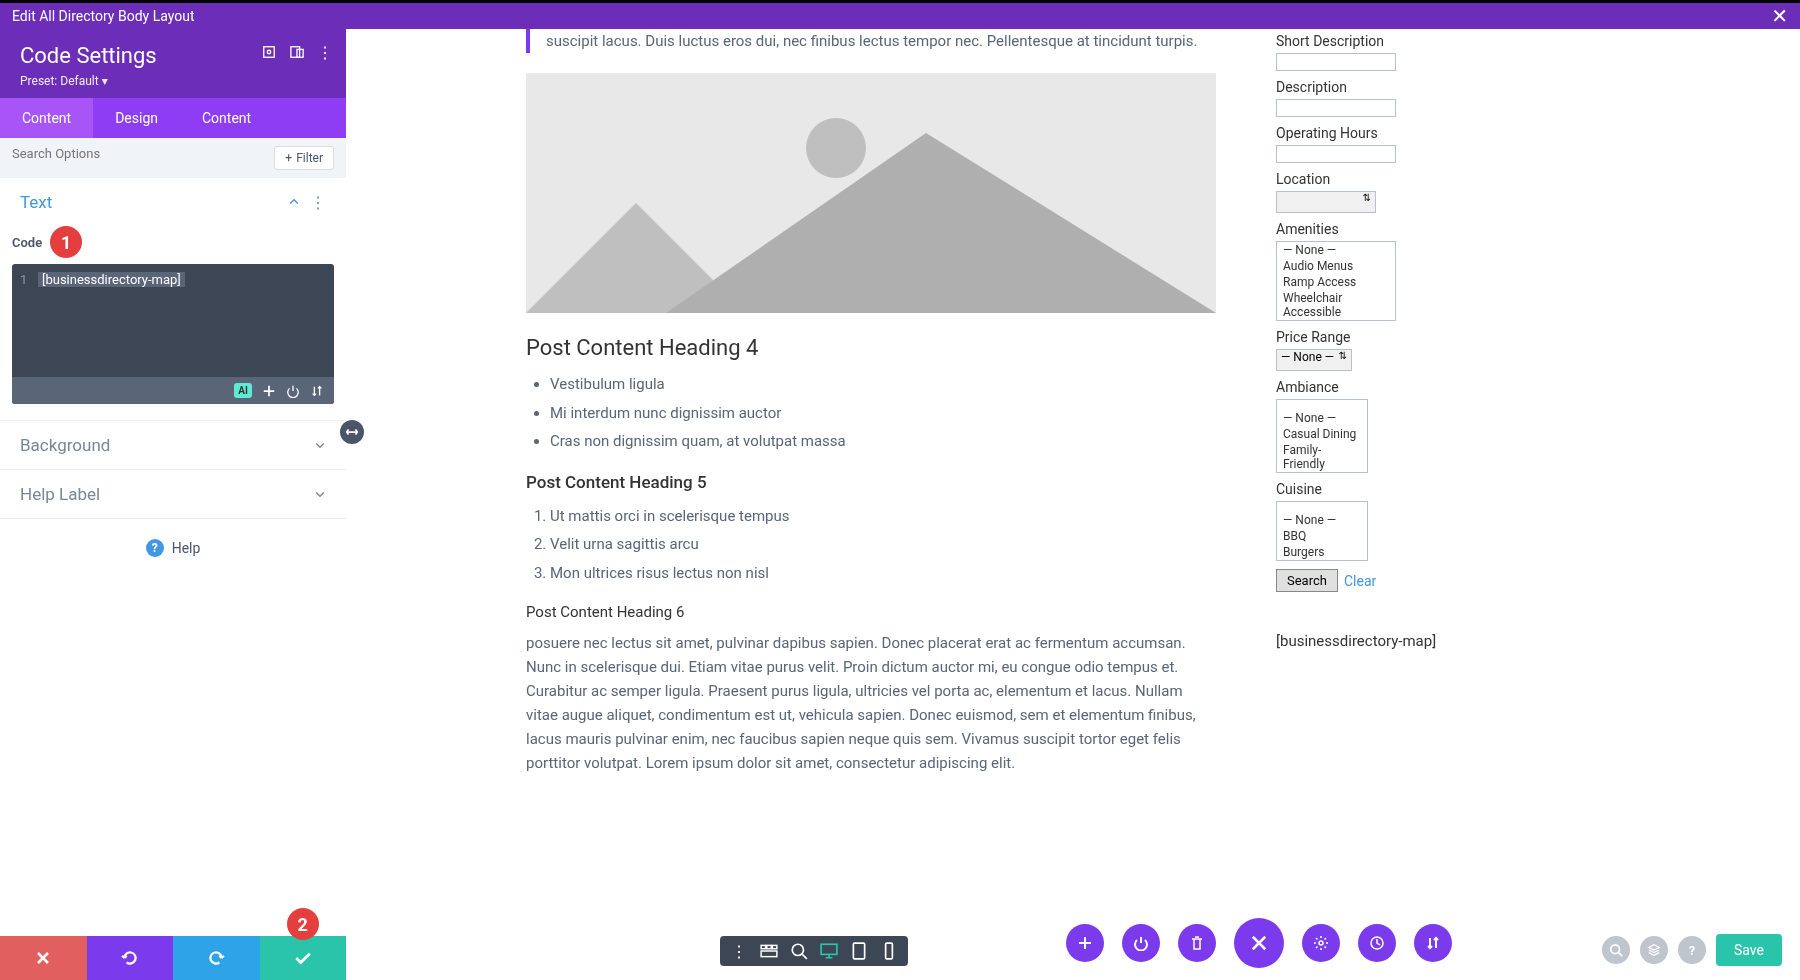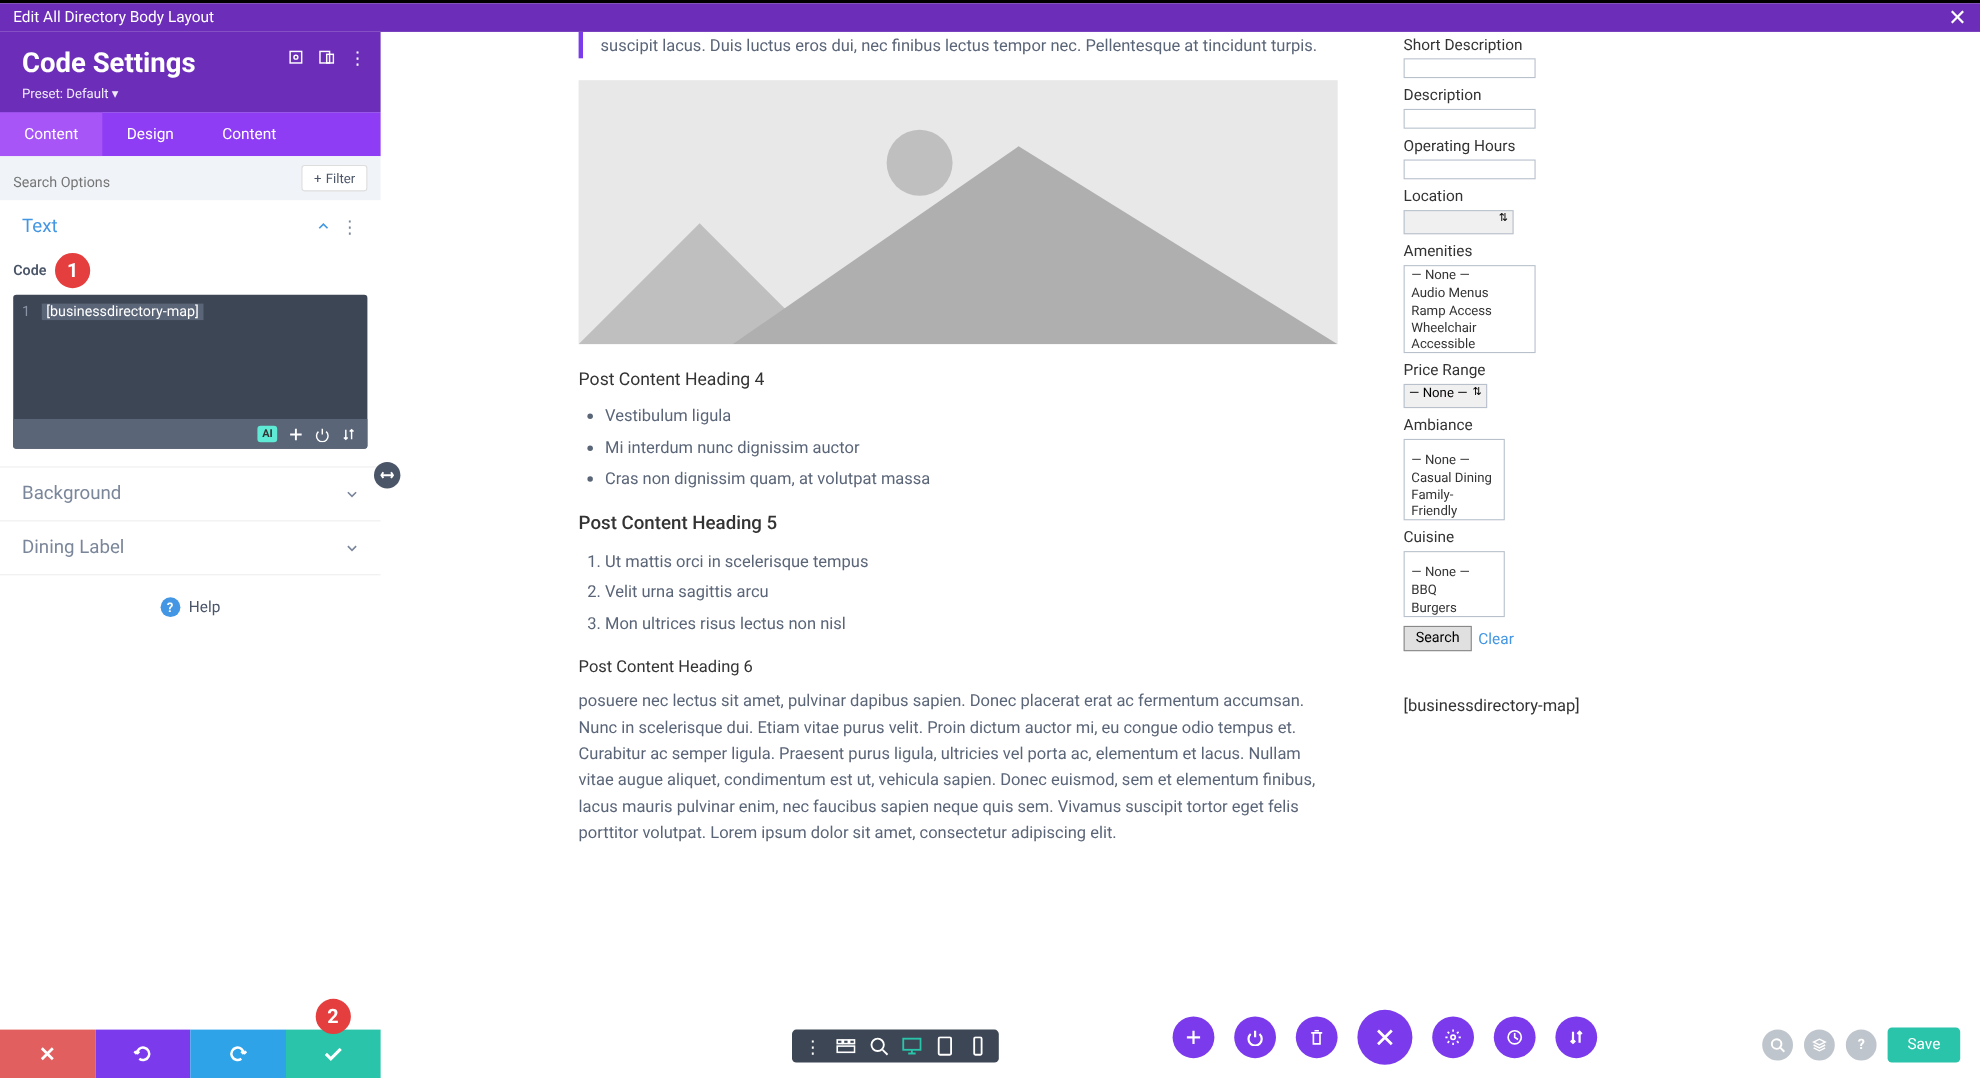--- a/index.html
+++ b/index.html
@@ -2,28 +2,28 @@
 <html><head>
 <meta charset="utf-8">
 <style>
 *{box-sizing:border-box;margin:0;padding:0;font-family:-apple-system,BlinkMacSystemFont,"Segoe UI",Roboto,sans-serif}
 body{background:#fff;width:1800px;height:980px;overflow:hidden;position:relative}
 .topbar{background:#000;height:3px;width:100%}
 .header{background:#6C2EB9;color:#fff;height:26px;display:flex;align-items:center;padding:0 12px;justify-content:space-between;font-size:14px}
 .close-x{font-size:20px;cursor:pointer;font-weight:300}
 .sidebar{position:absolute;top:29px;left:0;width:346px;height:951px;background:#fff;display:flex;flex-direction:column}
 .sb-head{background:#6C2EB9;color:#fff;padding:14px 20px 10px;position:relative}
-.sb-title{font-size:25px;font-weight:700;margin-bottom:6px}
+.sb-title{font-size:22px;font-weight:400;margin-bottom:6px}
 .sb-preset{font-size:12px;opacity:.9}
 .sb-head-icons{position:absolute;right:14px;top:16px;display:flex;gap:14px;align-items:center}
 .sb-head-icons span{width:14px;height:14px;display:inline-flex;align-items:center;justify-content:center;cursor:pointer}
 .tabs{display:flex;background:#8E3DF5}
 .tab{flex:0 0 auto;padding:12px 22px;color:#fff;font-size:14px;cursor:pointer}
 .tab.active{background:#A855F7}
-.search-row{display:flex;align-items:flex-end;background:#F0F4F8;padding:8px 12px}
+.search-row{display:flex;align-items:flex-start;background:#F0F4F8;padding:8px 12px}
 .search-input{flex:1;border:none;background:transparent;font-size:13px;color:#7a8699;outline:none}
 .filter-btn{background:#fff;border:1px solid #ddd;border-radius:3px;padding:4px 10px;font-size:12px;color:#4a5568;cursor:pointer;display:flex;align-items:center;gap:4px}
 .section{border-bottom:1px solid #eee}
 .sec-header{display:flex;align-items:center;justify-content:space-between;padding:14px 20px;cursor:pointer}
 .sec-title{color:#4296E3;font-size:17px}
 .sec-title.grey{color:#7a8699}
 .sec-icons{display:flex;gap:10px;align-items:center}
 .chev{width:12px;height:12px;display:inline-block}
 .dots{color:#7a8699;font-size:16px}
 .code-body{padding:0 12px 16px}
@@ -46,21 +46,21 @@
 .bb-blue{background:#2EA3E8}
 .bb-green{background:#29C4A9;position:relative}
 .badge-2{position:absolute;top:-28px;background:#E53E3E;color:#fff;width:32px;height:32px;border-radius:50%;display:flex;align-items:center;justify-content:center;font-weight:700;font-size:18px}
 .drag-handle{position:absolute;left:340px;top:420px;width:24px;height:24px;background:#4a5568;border-radius:50%;display:flex;align-items:center;justify-content:center;cursor:ew-resize}
 .main{position:absolute;left:346px;top:29px;right:0;bottom:0;overflow:hidden}
 .content{padding:0 40px;display:flex;gap:60px}
 .post{width:690px;margin-left:140px}
 .quote-block{border-left:4px solid #7C3AED;padding-left:16px;color:#5a6578;font-size:15px;line-height:1.6;margin-bottom:20px}
 .img-ph{width:100%;height:240px;background:#E8E8E8;position:relative;overflow:hidden;margin-bottom:16px}
 .img-ph svg{width:100%;height:100%}
-h2.ph{font-size:16px;color:#333;font-weight:400;margin:22px 0 10px}
+h2.ph{font-size:22px;color:#333;font-weight:400;margin:22px 0 10px}
 h3.ph{font-size:17px;color:#333;font-weight:500;margin:16px 0 10px}
 h4.ph{font-size:15px;color:#333;font-weight:400;margin:16px 0 10px}
 ul.ph,ol.ph{padding-left:24px;color:#5a6578;font-size:15px;line-height:1.9}
 p.body{color:#5a6578;font-size:15px;line-height:1.6;margin-top:8px}
 .form-col{width:280px;padding-top:0}
 .f-label{font-size:14px;color:#333;margin-bottom:4px;margin-top:4px}
 .f-input{width:120px;height:18px;border:1px solid #b8c0cc;margin-bottom:8px;display:block}
 .f-select{width:100px;height:22px;border:1px solid #b8c0cc;background:#F0F0F0;margin-bottom:8px;font-size:12px;padding:0 4px;position:relative}
 .f-select::after{content:"⇅";position:absolute;right:4px;font-size:10px}
 .f-listbox{border:1px solid #b8c0cc;width:120px;margin-bottom:8px;font-size:12px}
@@ -168,21 +168,21 @@
   <div class="section">
     <div class="sec-header">
       <span class="sec-title grey">Background</span>
       <svg class="chev" viewBox="0 0 16 16" stroke="#7a8699" fill="none" stroke-width="2">
           <path d="M3 6l5 5 5-5"></path>
         </svg>
     </div>
   </div>
   <div class="section">
     <div class="sec-header">
-      <span class="sec-title grey">Dining Label</span>
+      <span class="sec-title grey">Help Label</span>
       <svg class="chev" viewBox="0 0 16 16" stroke="#7a8699" fill="none" stroke-width="2">
           <path d="M3 6l5 5 5-5"></path>
         </svg>
     </div>
   </div>
 
   <div class="help-row">
     <span class="help-icon">?</span>
     <span>Help</span>
   </div>

